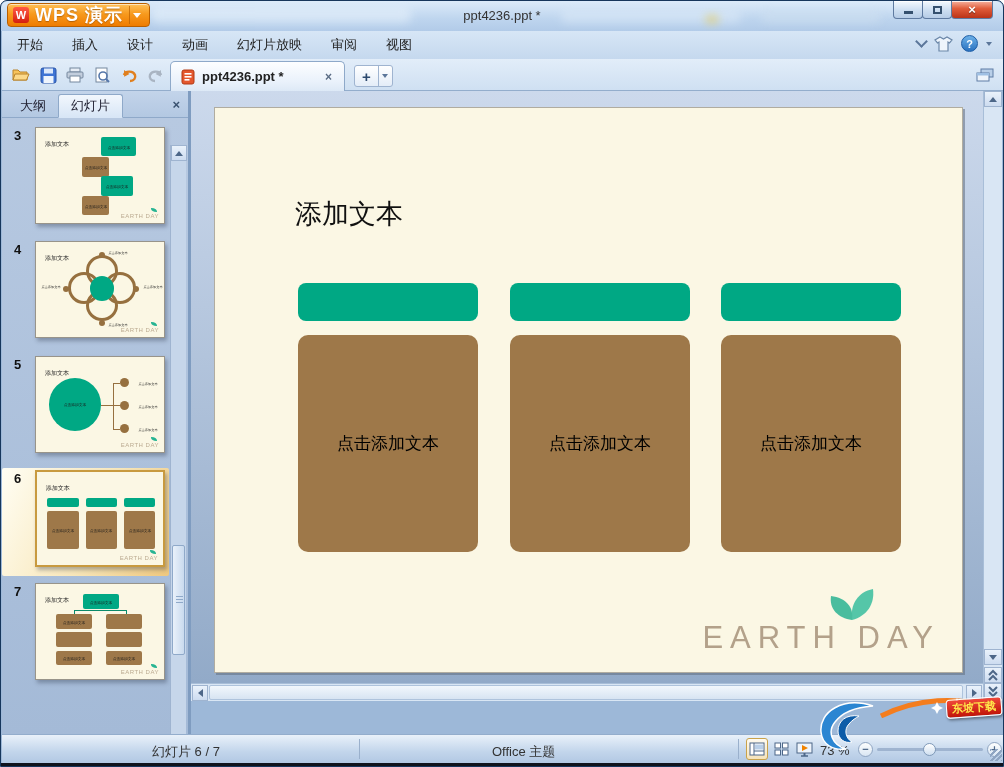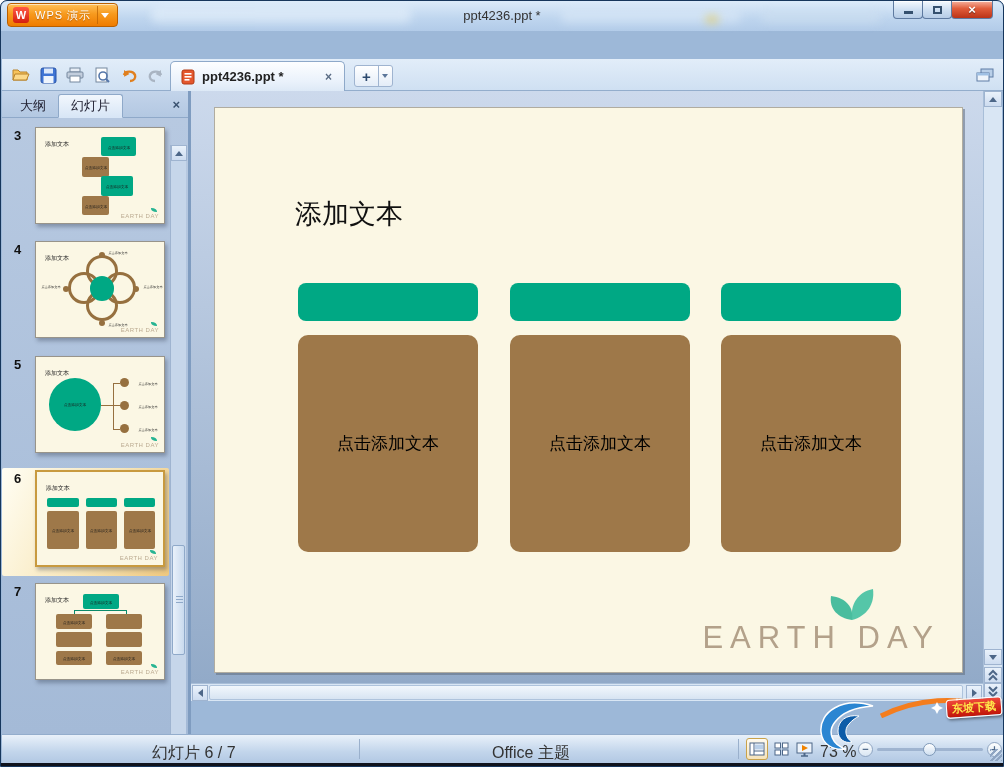--- a/index.html
+++ b/index.html
@@ -8,21 +8,21 @@
            border:1px solid #16365c; border-radius:7px 7px 0 0; }
   
   .titlebar{ position:absolute; left:0; top:0; width:100%; height:30px;
     background:linear-gradient(#dcebfa,#bed5ee 60%,#b2cbe8); border-radius:7px 7px 0 0; }
   .blob{ position:absolute; filter:blur(4px); opacity:.55; border-radius:6px; }
   .wps-btn{ position:absolute; left:6px; top:2px; height:24px; display:flex; align-items:center; gap:6px;
     padding:0 6px 0 5px; background:linear-gradient(#ffc159,#f79a1e 45%,#ef7c00);
     border:1px solid #b95f00; border-radius:4px; box-shadow:inset 0 1px 0 rgba(255,255,255,.6); cursor:pointer;}
   .wps-logo{ width:16px; height:16px; background:linear-gradient(#ff5a45,#d41f0e); border-radius:3px;
     color:#fff; font-size:11px; font-weight:bold; display:flex; align-items:center; justify-content:center;}
-  .wps-btn .lbl{ color:#fff; font-size:11px; font-weight:normal; text-shadow:0 1px 1px rgba(120,60,0,.5); letter-spacing:1px;}
+  .wps-btn .lbl{ color:#fff; font-size:18px; font-weight:bold; text-shadow:0 1px 1px rgba(120,60,0,.5); letter-spacing:1px;}
   .wps-dd{ width:14px; height:18px; border-left:1px solid rgba(185,95,0,.7); display:flex; align-items:center; justify-content:center;}
   .caret{ width:0; height:0; border-left:4px solid transparent; border-right:4px solid transparent; border-top:5px solid #fff;}
   .win-title{ position:absolute; left:0; right:0; top:7px; text-align:center; font-size:13px; color:#333; }
   .win-controls{ position:absolute; right:10px; top:0; display:flex; }
   .wc{ height:18px; border:1px solid #5e7aa0; border-top:none; border-radius:0 0 4px 4px;
     display:flex; align-items:center; justify-content:center; cursor:pointer; margin-left:-1px;
     background:linear-gradient(#f4f9fe,#cfe0f2 50%,#b6cce6); box-shadow:inset 0 1px 0 rgba(255,255,255,.8);}
   .wc-min{width:30px;} .wc-max{width:30px;}
   .wc-close{ width:42px; background:linear-gradient(#f6b3a0,#e05c3a 45%,#bb3317); }
   .glyph-min{ width:9px; height:3px; background:#35506e; margin-top:6px;}
@@ -115,21 +115,21 @@
   .hthumb{ position:absolute; left:18px; top:1px; height:15px; width:754px; border:1px solid #aec3dc; border-radius:2px;
     background:linear-gradient(#f2f7fc,#d7e4f2); cursor:grab;}
   .dblarrow{ stroke:#4d6788; stroke-width:2; fill:none;}
   
   .notes{ position:absolute; left:190px; top:700px; width:812px; height:33px;
     background:linear-gradient(#d8e5f4,#c6d7ec); border-top:1px solid #8aa6c8; cursor:text;}
   .notes-text{ position:absolute; left:18px; top:8px; font-size:13px; color:#333;}
   
   .statusbar{ position:absolute; left:1px; top:733px; width:1002px; height:29px;
     background:linear-gradient(#e9f1fa,#c2d5eb 60%,#b2c8e3); border-top:1px solid #93adcc;}
-  .st-text{ position:absolute; top:8px; font-size:16px; color:#333;}
+  .st-text{ position:absolute; top:8px; font-size:13px; color:#333;}
   .st-sep{ position:absolute; top:4px; width:1px; height:20px; background:#9ab0cc;}
   .viewbtn{ position:absolute; top:3px; width:22px; height:22px; border-radius:3px; display:flex; align-items:center; justify-content:center; cursor:pointer;}
   .viewbtn.sel{ border:1px solid #c9a24a; background:linear-gradient(#fefaf0,#f5e3bb);}
   .zoomctl{ position:absolute; top:7px; display:flex; align-items:center; cursor:pointer;}
   .zbtn{ width:15px; height:15px; border-radius:50%; border:1px solid #8fa5c2; background:linear-gradient(#fdfefe,#d9e6f3);
     color:#4d6788; font-size:11px; font-weight:bold; display:flex; align-items:center; justify-content:center; line-height:1;}
   .ztrack{ position:relative; width:106px; height:3px; background:#9fb4d0; margin:0 4px; border-radius:2px;}
   .ztick{ position:absolute; left:50%; top:-4px; width:1px; height:11px; background:#8fa5c2;}
   .zthumb{ position:absolute; left:43%; top:-5px; width:13px; height:13px; border-radius:50%;
     background:linear-gradient(#ffffff,#cfdff0); border:1px solid #7f99b8; cursor:grab;}
@@ -169,20 +169,37 @@
         </div>
       <div class="wc wc-max">
           <span class="glyph-max"></span>
         </div>
       <div class="wc wc-close">
           <span class="glyph-x">×</span>
         </div>
     </div>
   </div>
 
+  <div class="menubar">
+    <span class="menu-item">开始</span>
+    <span class="menu-item">插入</span>
+    <span class="menu-item">设计</span>
+    <span class="menu-item">动画</span>
+    <span class="menu-item">幻灯片放映</span>
+    <span class="menu-item">审阅</span>
+    <span class="menu-item">视图</span>
+    <span class="menu-right">
+      <span class="chev"></span>
+      <svg width="19" height="16" viewBox="0 0 19 16">
+          <path d="M6 1 L9.5 3 L13 1 L18 4 L15.5 7 L14 6 L14 15 L5 15 L5 6 L3.5 7 L1 4 Z" fill="#eef5fc" stroke="#6b87a8" stroke-width="1.2"></path>
+        </svg>
+      <span class="help-circle">?</span>
+      <span class="mini-caret"></span>
+    </span>
+  </div>
 
   <div class="toolbar">
     <div class="qat">
       <span class="tbtn">
         <svg width="19" height="16" viewBox="0 0 19 16">
             <path d="M1 3 L6 3 L8 5 L15 5 L15 13 L1 13 Z" fill="#f7c35c" stroke="#b9832a"></path>
             <path d="M3 7 L17 7 L14.5 13 L1 13 Z" fill="#fcd98a" stroke="#b9832a"></path>
           </svg>
       </span>
       <span class="tbtn">

